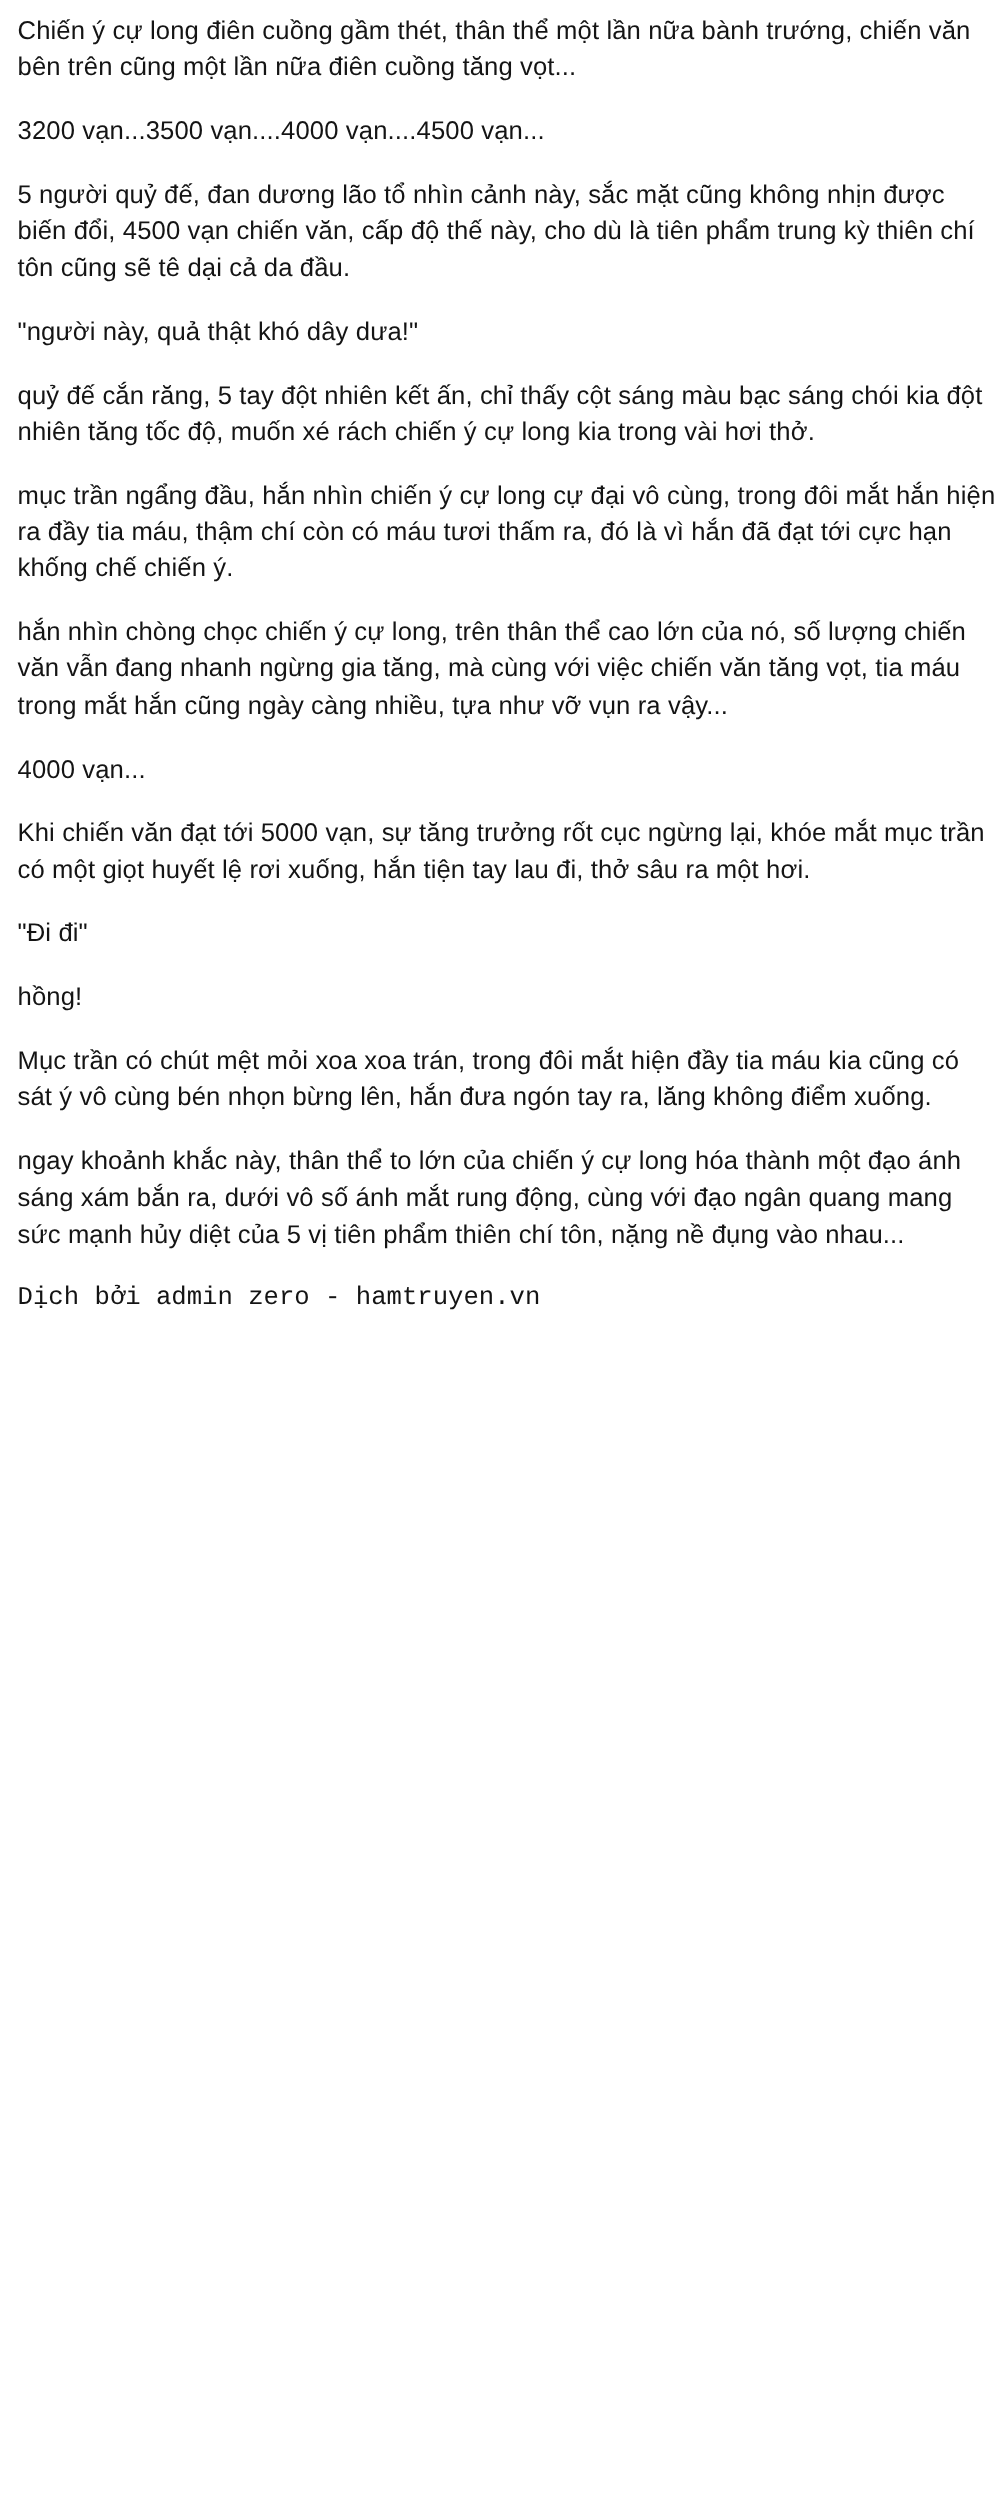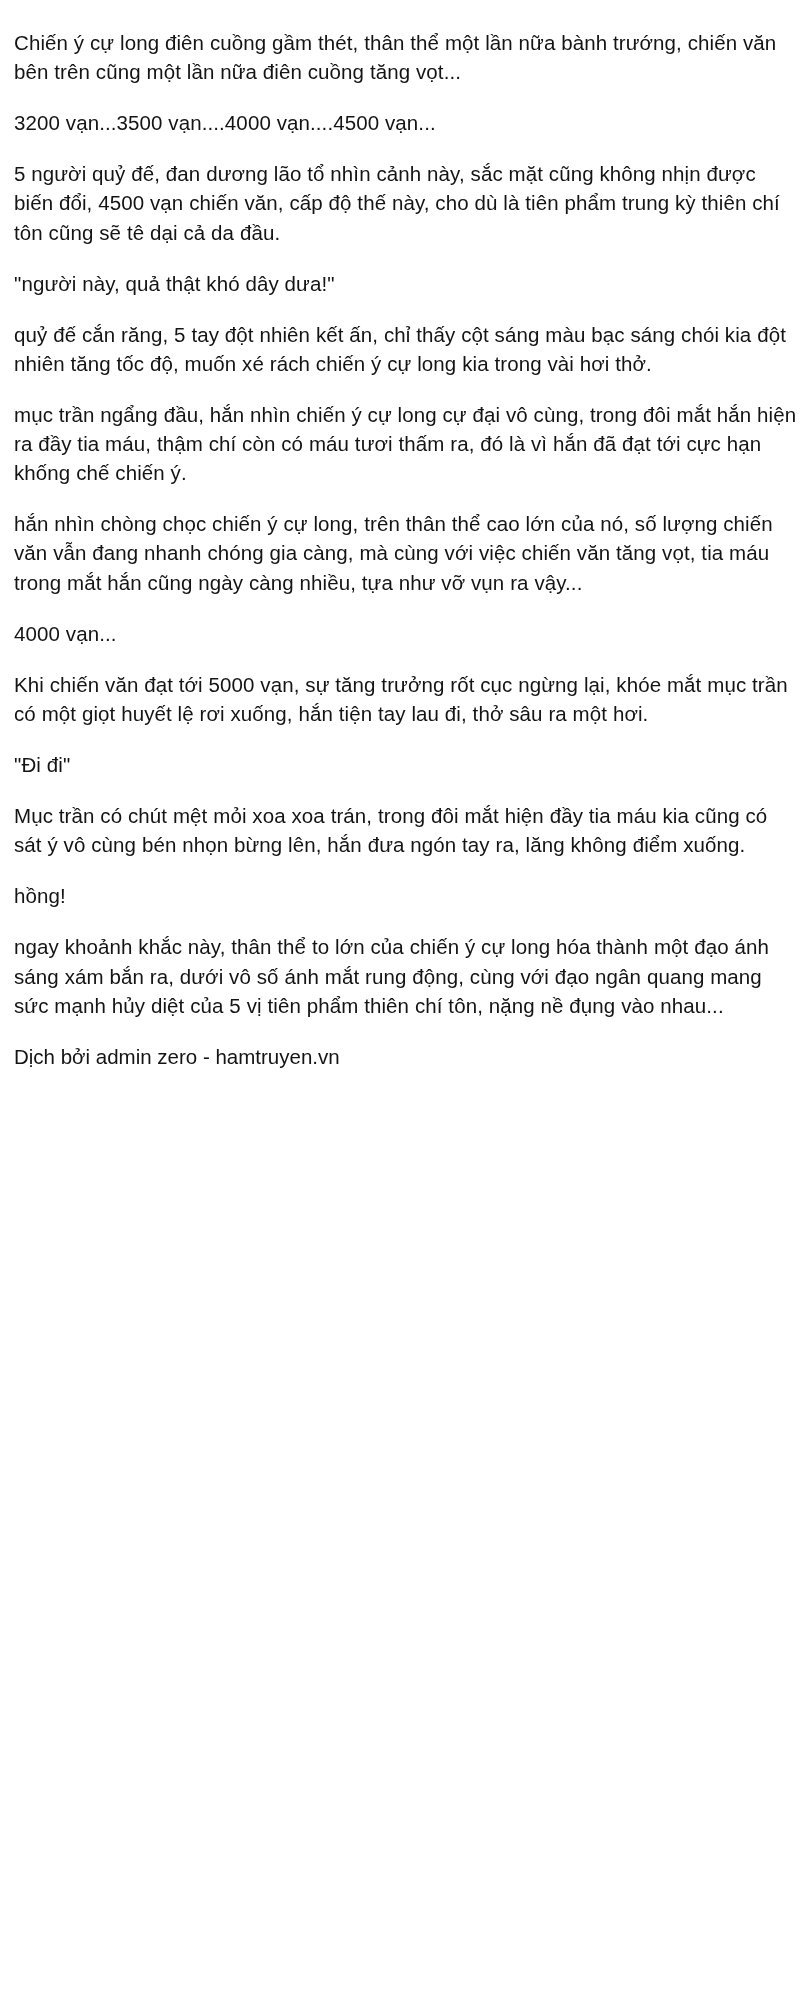--- a/index.html
+++ b/index.html
@@ -11,56 +11,56 @@
     width: 800px;
     min-height: 2000px;
     font-family: "Liberation Sans", sans-serif;
     color: #1a1a1a;
   }
   .page {
     width: 800px;
     box-sizing: border-box;
     padding: 10px 2px 20px 14px;
     background: #ffffff;
-    margin-top: 18px;
   }
   .chapter-body {
     display: block;
   }
   .para {
     font-size: 20.5px;
     line-height: 1.42;
     color: #141414;
     margin: 0 0 22px 0;
     word-wrap: break-word;
     letter-spacing: 0.1px;
   }
   .para:last-child {
     margin-bottom: 0;
   }
   .credit {
     font-size: 20.5px;
     line-height: 1.42;
     color: #141414;
     margin: 22px 0 0 0;
+    font-family: Liberation Mono, monospace;
   }
 </style>
 </head>
 <body>
 
 <div class="page">
   <div class="chapter-body">
     <p class="para">Chiến ý cự long điên cuồng gầm thét, thân thể một lần nữa bành trướng, chiến văn bên trên cũng một lần nữa điên cuồng tăng vọt...</p>
     <p class="para">3200 vạn...3500 vạn....4000 vạn....4500 vạn...</p>
     <p class="para">5 người quỷ đế, đan dương lão tổ nhìn cảnh này, sắc mặt cũng không nhịn được biến đổi, 4500 vạn chiến văn, cấp độ thế này, cho dù là tiên phẩm trung kỳ thiên chí tôn cũng sẽ tê dại cả da đầu.</p>
     <p class="para">"người này, quả thật khó dây dưa!"</p>
     <p class="para">quỷ đế cắn răng, 5 tay đột nhiên kết ấn, chỉ thấy cột sáng màu bạc sáng chói kia đột nhiên tăng tốc độ, muốn xé rách chiến ý cự long kia trong vài hơi thở.</p>
     <p class="para">mục trần ngẩng đầu, hắn nhìn chiến ý cự long cự đại vô cùng, trong đôi mắt hắn hiện ra đầy tia máu, thậm chí còn có máu tươi thấm ra, đó là vì hắn đã đạt tới cực hạn khống chế chiến ý.</p>
-    <p class="para">hắn nhìn chòng chọc chiến ý cự long, trên thân thể cao lớn của nó, số lượng chiến văn vẫn đang nhanh chóng gia càng, mà cùng với việc chiến văn tăng vọt, tia máu trong mắt hắn cũng ngày càng nhiều, tựa như vỡ vụn ra vậy...</p>
+    <p class="para">hắn nhìn chòng chọc chiến ý cự long, trên thân thể cao lớn của nó, số lượng chiến văn vẫn đang nhanh ngừng gia tăng, mà cùng với việc chiến văn tăng vọt, tia máu trong mắt hắn cũng ngày càng nhiều, tựa như vỡ vụn ra vậy...</p>
     <p class="para">4000 vạn...</p>
     <p class="para">Khi chiến văn đạt tới 5000 vạn, sự tăng trưởng rốt cục ngừng lại, khóe mắt mục trần có một giọt huyết lệ rơi xuống, hắn tiện tay lau đi, thở sâu ra một hơi.</p>
     <p class="para">"Đi đi"</p>
+    <p class="para">hồng!</p>
     <p class="para">Mục trần có chút mệt mỏi xoa xoa trán, trong đôi mắt hiện đầy tia máu kia cũng có sát ý vô cùng bén nhọn bừng lên, hắn đưa ngón tay ra, lăng không điểm xuống.</p>
-    <p class="para">hồng!</p>
     <p class="para">ngay khoảnh khắc này, thân thể to lớn của chiến ý cự long hóa thành một đạo ánh sáng xám bắn ra, dưới vô số ánh mắt rung động, cùng với đạo ngân quang mang sức mạnh hủy diệt của 5 vị tiên phẩm thiên chí tôn, nặng nề đụng vào nhau...</p>
     <p class="credit">Dịch bởi admin zero - hamtruyen.vn</p>
   </div>
 </div>
 
 </body></html>

